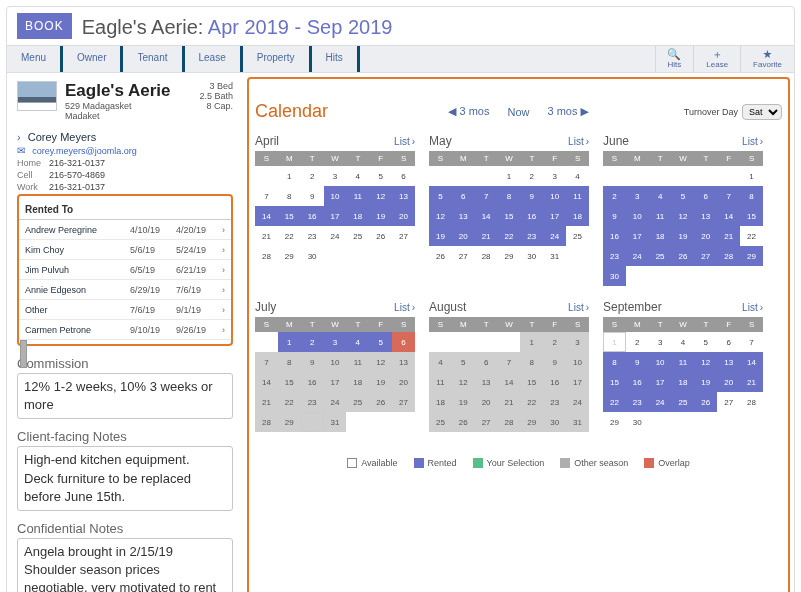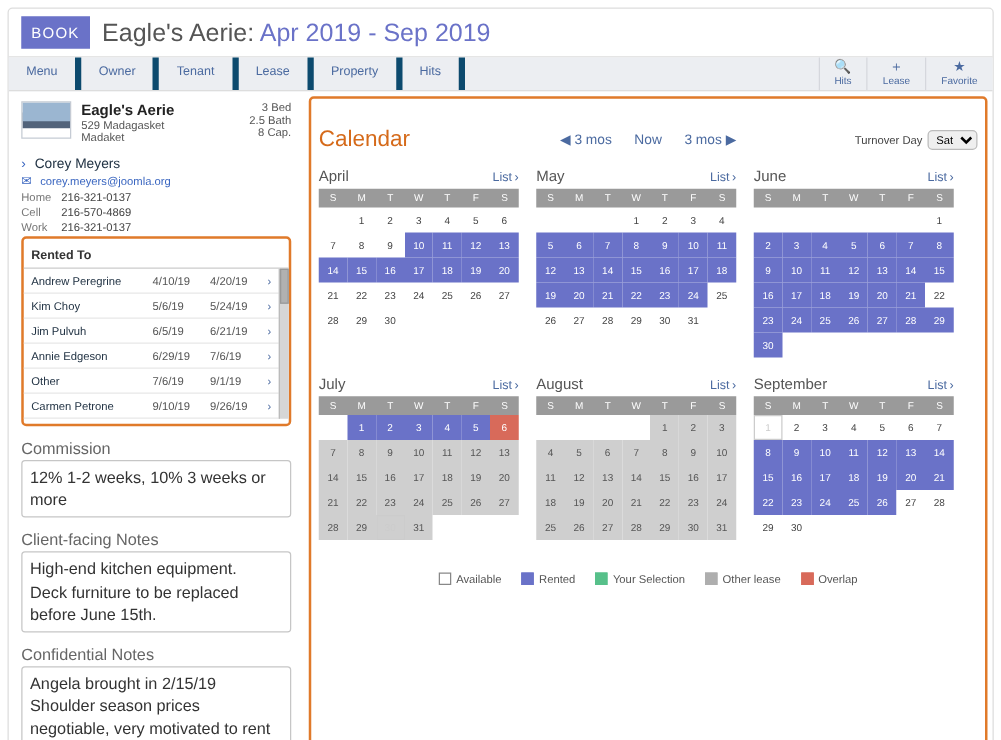--- a/index.html
+++ b/index.html
@@ -5,38 +5,38 @@
   * { box-sizing: border-box; margin: 0; padding: 0; }
   body { font-family: "Helvetica Neue", Arial, sans-serif; font-size: 11px; color: #333; background: #fff; width: 801px; }
   .wrap { border:1px solid #ddd; margin:6px; border-radius:4px; }
   
   .hdr { display:flex; align-items:flex-end; padding:6px 10px; border-bottom:1px solid #ddd; }
   .logo { background:#6a72c8; color:#fff; padding:6px 8px; font-size:12px; letter-spacing:1px; }
   .title { margin-left:10px; font-size:20px; font-weight:300; color:#555;}
   .title .range { color:#6a72c8; font-weight:300;}
   
   .tabs { display:flex; background:#eceef2; border-bottom:1px solid #ddd; font-size:10px;}
-  .tab { padding:6px 14px; color:#4b6aa0; border-right:5px solid #0c4a6e; cursor:pointer;}
+  .tab { padding:6px 14px; color:#4b6aa0; border-right:3px solid #0c4a6e; cursor:pointer;}
   .tabs .spacer { flex:1; }
   .rtab { display:flex; flex-direction:column; align-items:center; padding:3px 12px; color:#4b6aa0; border-left:1px solid #d5d7dd;}
   .rtab .ic { font-size:11px; line-height:11px;}
   .rtab .lb { font-size:8px;}
   
   .body { display:flex; }
   .side { width:236px; padding:8px 10px 10px 10px; }
   .main { flex:1; padding:28px 12px; position:relative;}
   
   .prop { display:flex; gap:8px; font-size:10px;}
   .thumb { width:40px; height:30px;
     background:
       linear-gradient(#9bb6d1,#9bb6d1) 0 0/100% 55% no-repeat,
       linear-gradient(#52637a,#52637a) 0 55%/100% 45% no-repeat;
     border:1px solid #c5cbd4;}
   .prop .pinfo { flex:1;}
-  .prop .pname { font-weight:600; font-size:12px; color:#222;}
+  .prop .pname { font-weight:600; font-size:17px; color:#222;}
   .prop .paddr, .prop .pcity { color:#555; font-size:9px;}
   .prop .pstats { text-align:right; font-size:9px; color:#555; white-space:nowrap;}
   
   .contact { margin-top:10px; font-size:10px;}
   .contactName { color:#234; font-size:11px; font-weight:400; margin-bottom:2px;}
   .cchv { color:#3a66c0; margin-right:4px;}
   .email { color:#3a66c0; font-size:9px;}
   .mailic { color:#3a66c0; margin-right:4px;}
   .phrow { font-size:9px; color:#444; margin-top:2px;}
   .phlab { display:inline-block; width:32px; color:#777;}
@@ -47,21 +47,21 @@
   
   .bookingsBox { margin-top:2px; padding:4px 0;}
   .bookHdr { font-size:10px; font-weight:600; padding:4px 6px; border-bottom:1px solid #ccc;}
   .bookHdr span { color:#333;}
   .bookRows { }
   .brow { display:flex; align-items:center; height:20px; padding:0 6px; border-bottom:1px solid #e8e8e8; font-size:9px;}
   .brow .nm { flex:1; color:#234;}
   .brow .d1,.brow .d2 { width:46px; color:#555;}
   .brow .chv { color:#4b6aa0;}
   .bsb { width:8px; background:#d6d6d6; border-left:1px solid #bbb; position:relative;}
-  .bwrap { display:flex; }
+  .bwrap { display:flex;flex-direction:column; }
   .bwrap .bookRows { flex:1;}
   .bsbthumb{ position:absolute; top:0; left:0; right:0; height:28px; background:#b1b1b1; border:1px solid #999;}
   
   .sect { margin-top:10px; font-size:13px;}
   .sect .slab { color:#666; margin-bottom:2px;}
   .sbox { border:1px solid #c6c6c6; padding:4px 6px; min-height:18px; border-radius:3px; background:#fff; color:#333; line-height:1.4;}
   .updRow { display:flex; gap:6px; align-items:center; font-size:9px; margin-top:8px; color:#666;}
   .updRow input { font-size:9px; padding:2px 4px; border:1px solid #c6c6c6; border-radius:3px;}
   .updRow .dt{width:32px;} .updRow .by{width:41px;}
   
@@ -563,21 +563,21 @@
           <div class="lg">
             <span class="sw rent"></span>
             <span>Rented</span>
           </div>
           <div class="lg">
             <span class="sw sel"></span>
             <span>Your Selection</span>
           </div>
           <div class="lg">
             <span class="sw oth"></span>
-            <span>Other lease</span>
+            <span>Other season</span>
           </div>
           <div class="lg">
             <span class="sw ov"></span>
             <span>Overlap</span>
           </div>
         </div>
     </div>
   </div>
 </div>
 

